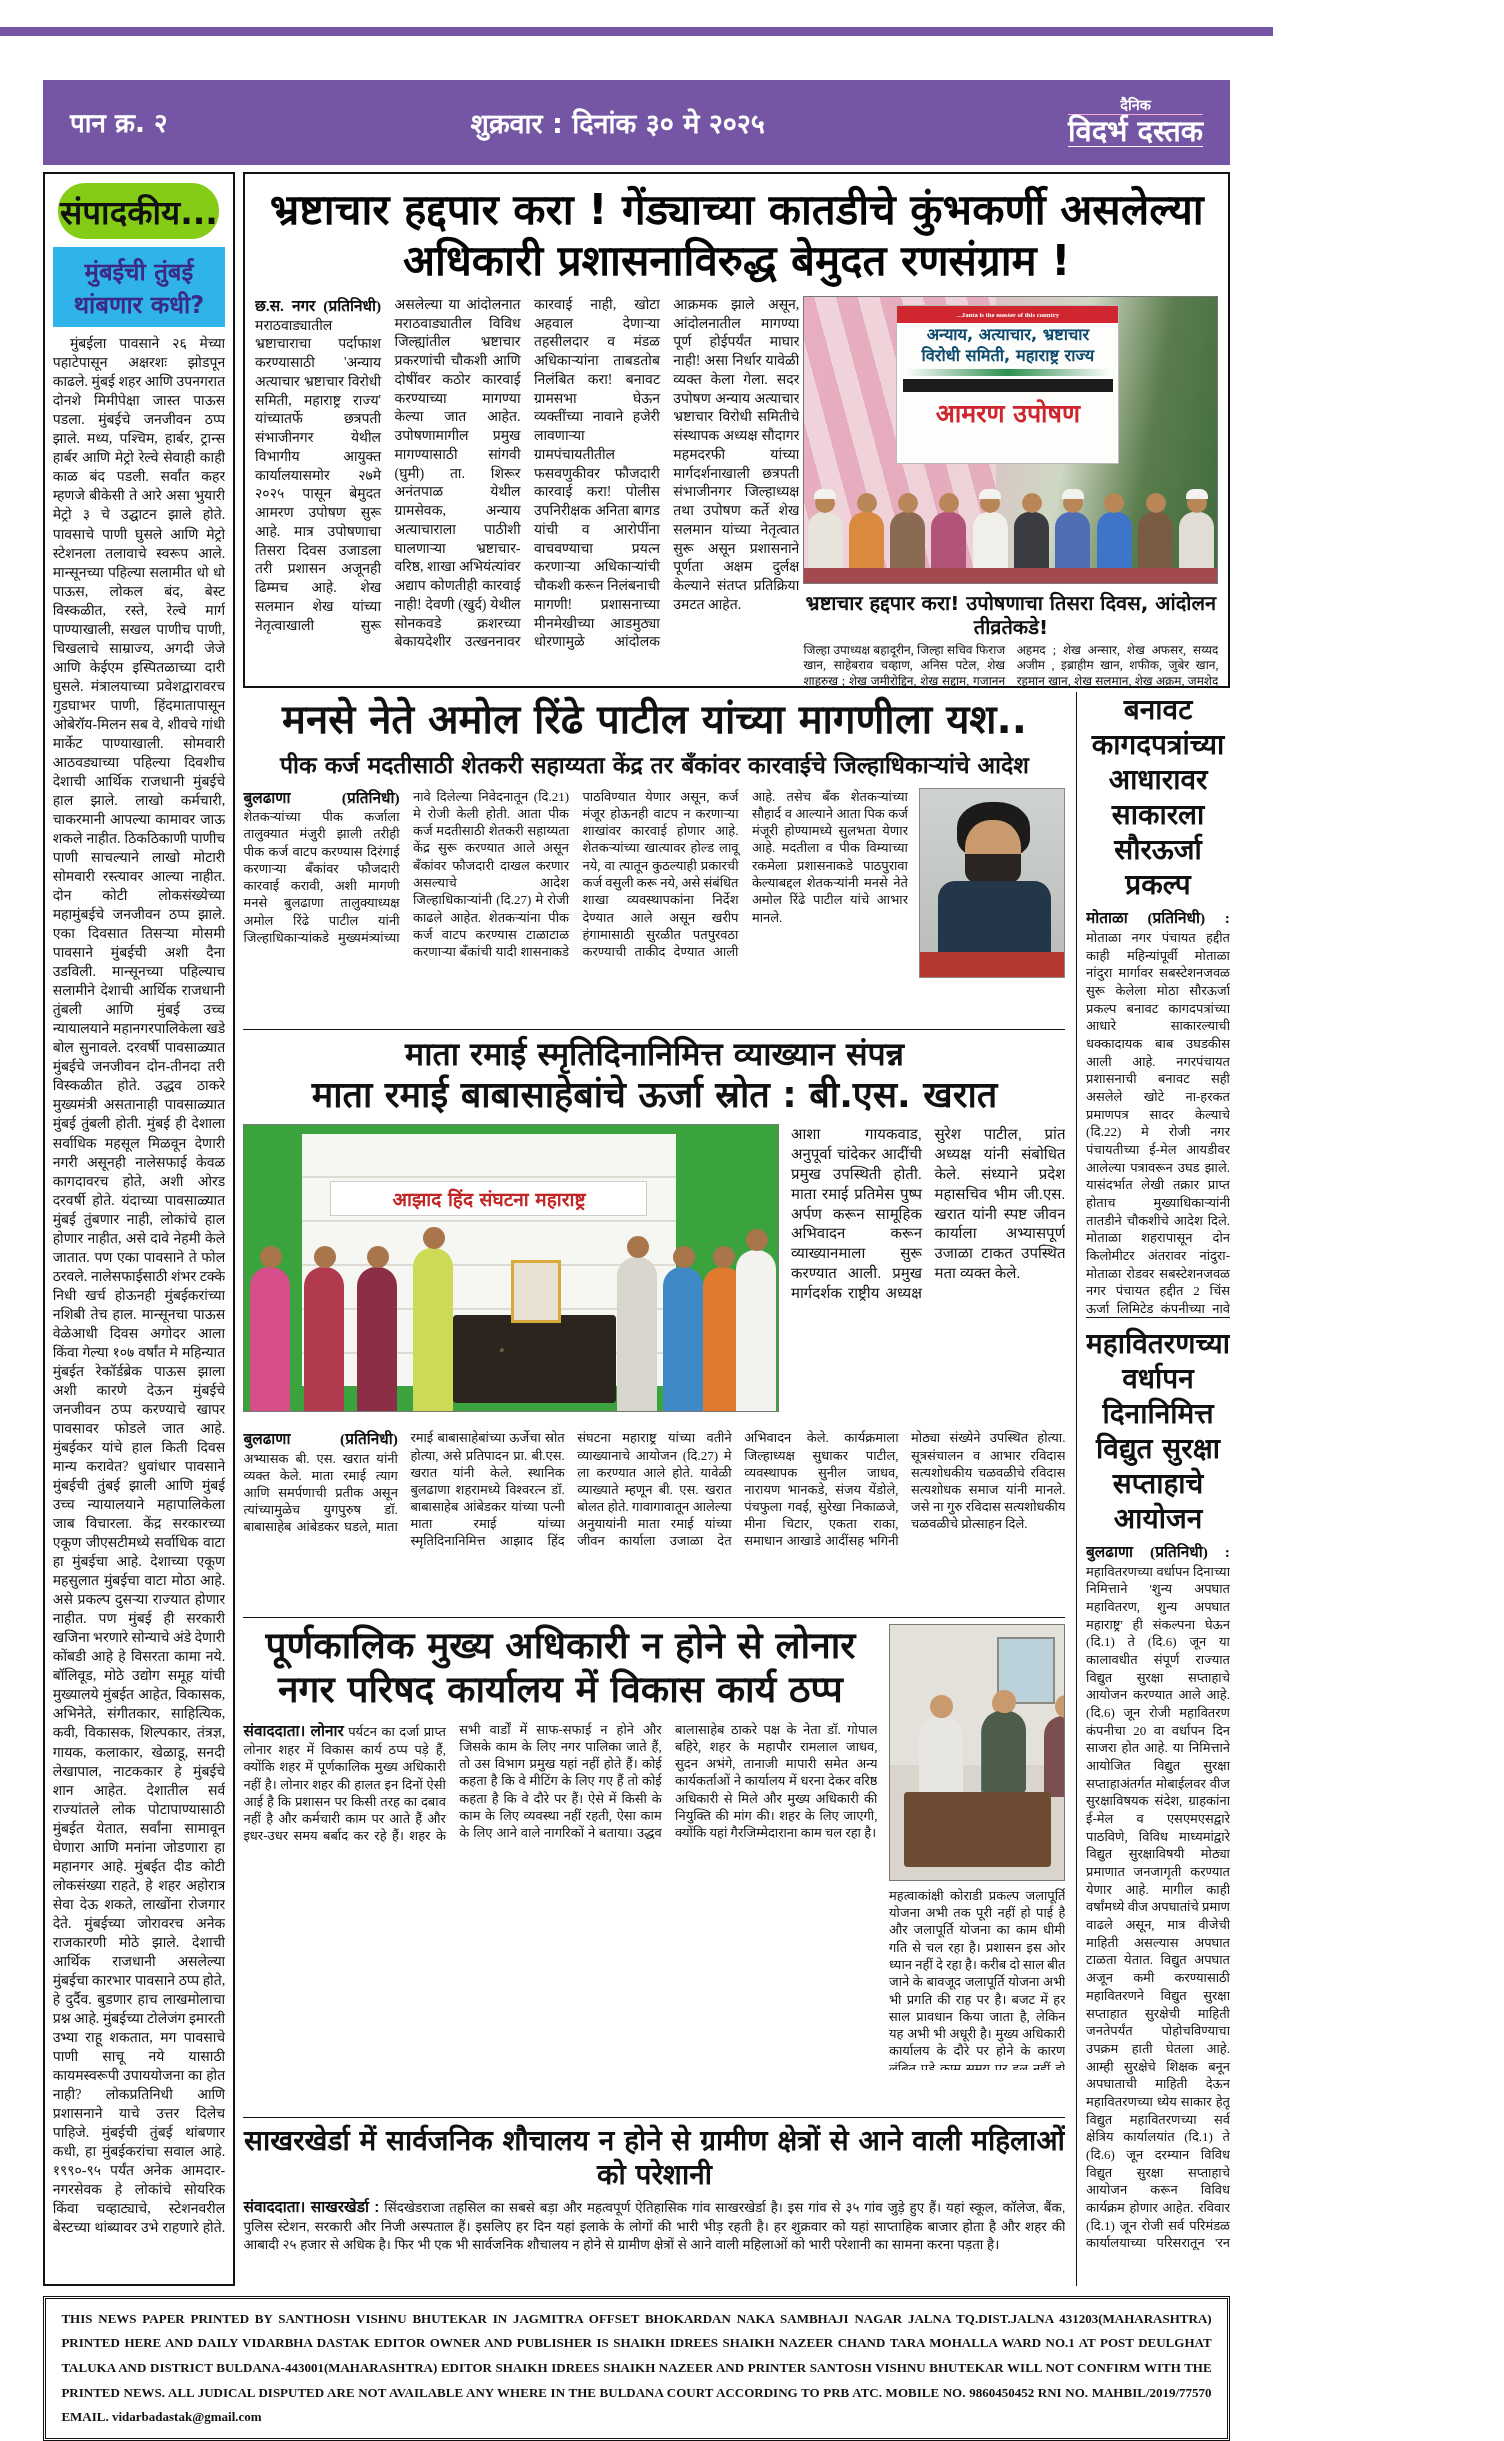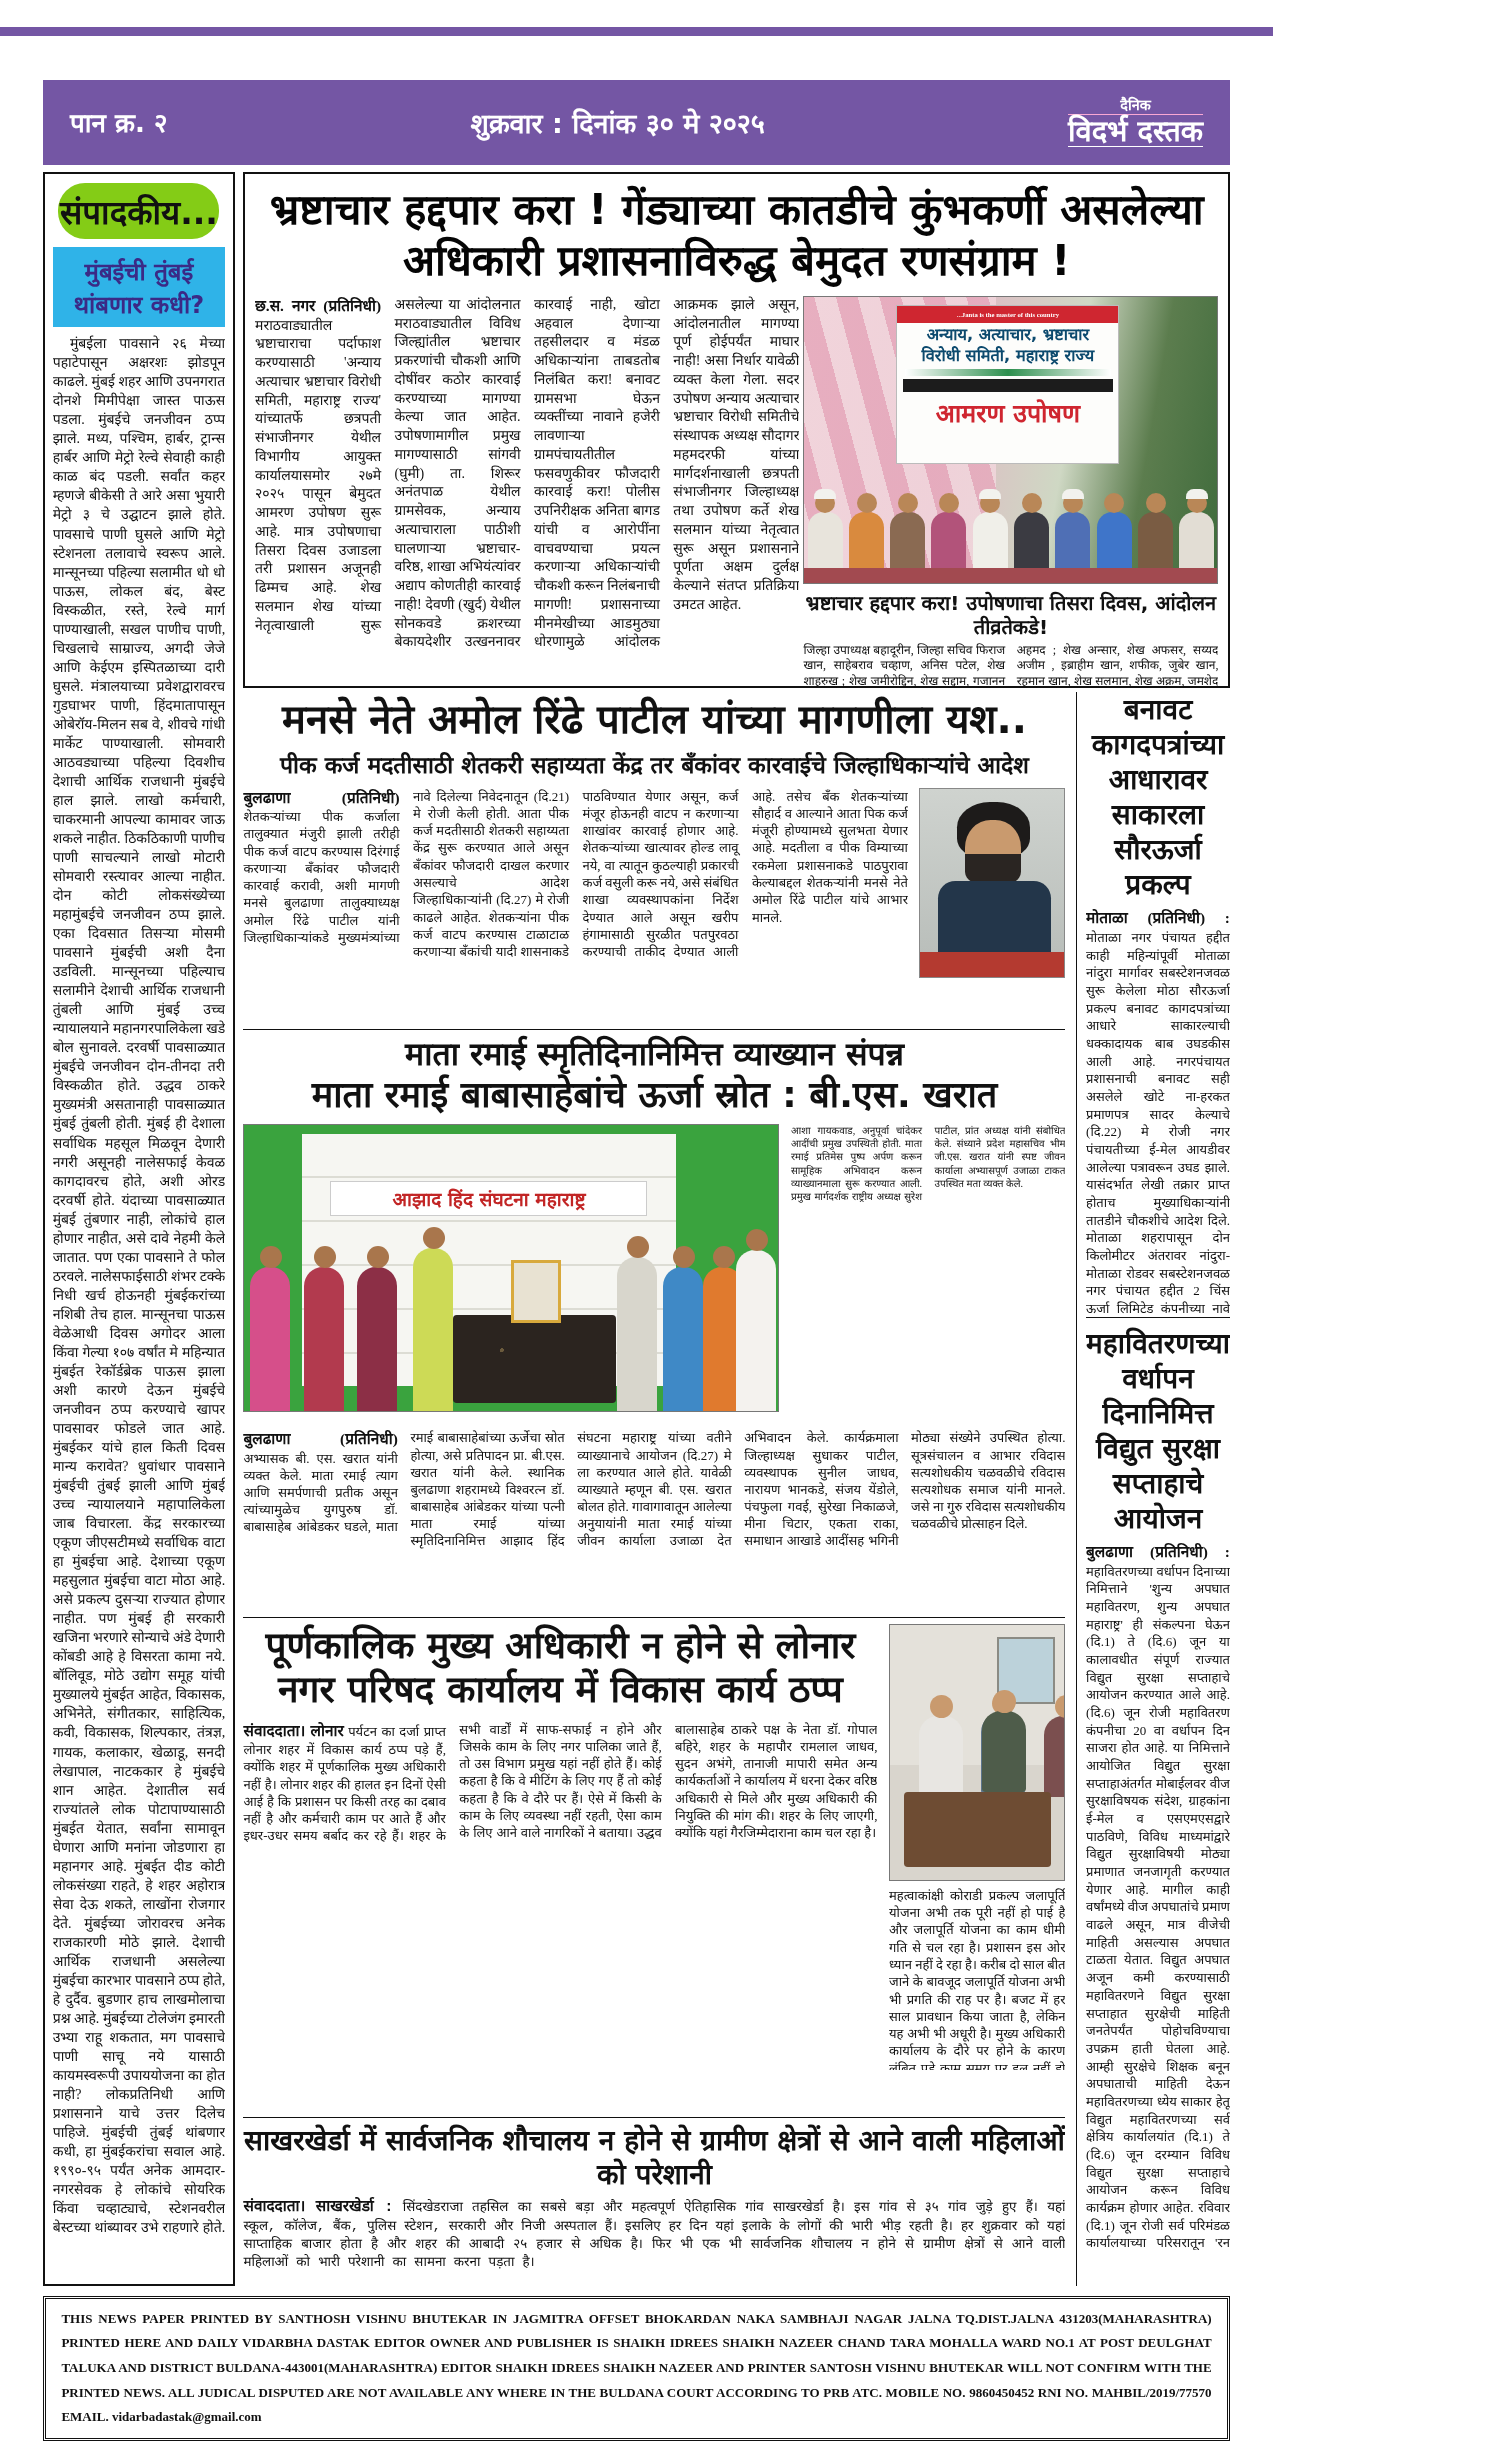--- a/index.html
+++ b/index.html
@@ -56,22 +56,22 @@
   .portrait .hair { position:absolute; left:37px; top:13.4px; width:73px; height:56px; background:#1d1b1a; border-radius:45% 45% 35% 35%; }
   .portrait .face { position:absolute; left:45px; top:31px; width:56px; height:60px; background:#c99a6e; border-radius:46%; }
   .portrait .beard { position:absolute; left:45px; top:65px; width:56px; height:33px; background:#2a2522; border-radius:0 0 46% 46%; }
   .portrait .body { position:absolute; left:17.3px; top:92px; width:113px; height:100px; background:#23364a; border-radius:17.3px 17.3px 0 0; }
   .portrait .red { position:absolute; left:0; bottom:0; width:100%; height:25px; background:#b43a30; }
 
   .a3 { border-bottom:1.9px solid #111; padding:5.8px 0; height:588px; overflow:hidden; }
   .a3-kicker { text-align:center; font-size:32px; font-weight:bold; line-height:1.15; }
   .a3-head { text-align:center; font-size:36px; font-weight:bold; line-height:1.2; margin-bottom:7.7px; }
   .a3-row { display:flex; gap:11.5px; }
-  .a3-sidecols { flex:1; column-count:2; column-gap:12.5px; font-size:10px; line-height:1.33; text-align:justify;
-    height:298px; overflow:hidden; font-family:Liberation Serif, serif; }
+  .a3-sidecols { flex:1; column-count:2; column-gap:12.5px; font-size:15px; line-height:1.33; text-align:justify;
+    height:298px; overflow:hidden; font-family:Liberation Sans, sans-serif; }
   .a3-cols { column-count:5; column-gap:12.5px; font-size:13px; line-height:1.32; text-align:justify;
     height:154px; overflow:hidden; margin-top:7.7px; font-family:"Liberation Serif","DejaVu Serif",serif; }
 
   .a4 { border-bottom:1.9px solid #111; padding:5.8px 0; height:500px; overflow:hidden; }
   .a4-head { font-size:37px; font-weight:bold; line-height:1.2; text-align:center; width:634px; }
   .a4-row { display:flex; gap:11.5px; }
   .a4-left { width:634px; }
   .a4-cols { column-count:3; column-gap:13.4px; font-size:13px; line-height:1.33; text-align:justify;
     height:375px; overflow:hidden; margin-top:7.7px; font-family:"Liberation Serif","DejaVu Serif",serif; }
   .a4-photowrap { flex:1; }
@@ -84,21 +84,21 @@
   .office .p1 { left:29px; bottom:83px; background:#e8e6e2; }
   .office .p2 { left:91px; bottom:86px; background:#5b748c; }
   .office .p3 { left:154px; bottom:83px; background:#7b4f4f; }
   .office .p4 { right:38px; bottom:88px; background:#4e5c4a; }
   .a4-undercol { font-size:13px; line-height:1.33; text-align:justify; height:183px; overflow:hidden;
     margin-top:5.8px; font-family:"Liberation Serif","DejaVu Serif",serif; }
 
   .a5 { padding:5.8px 0; height:168px; overflow:hidden; }
   .a5-head { font-size:28px; font-weight:bold; line-height:1.2; text-align:center; }
   .a5-body { font-size:13.4px; line-height:1.35; text-align:justify; margin-top:5.8px;
-    font-family:Liberation Mono, monospace; height:106px; overflow:hidden; }
+    font-family:Liberation Sans, sans-serif; height:106px; overflow:hidden; }
 
   .r1 { border-bottom:1.9px solid #111; padding-bottom:7.7px; height:626px; overflow:hidden; }
   .r-head { font-size:28px; font-weight:bold; line-height:1.25; text-align:center; margin-bottom:5.8px; }
   .r-body { font-size:13px; line-height:1.36; text-align:justify; font-family:"Liberation Serif","DejaVu Serif",serif; overflow:hidden; }
   .r1 .r-body { height:533px; }
   .r2 { padding-top:7.7px; height:932px; overflow:hidden; }
   .r2 .r-body { height:845px; }
 
   
   .protest { width:415px; height:288px; position:relative; overflow:hidden; border:1px solid #777;

